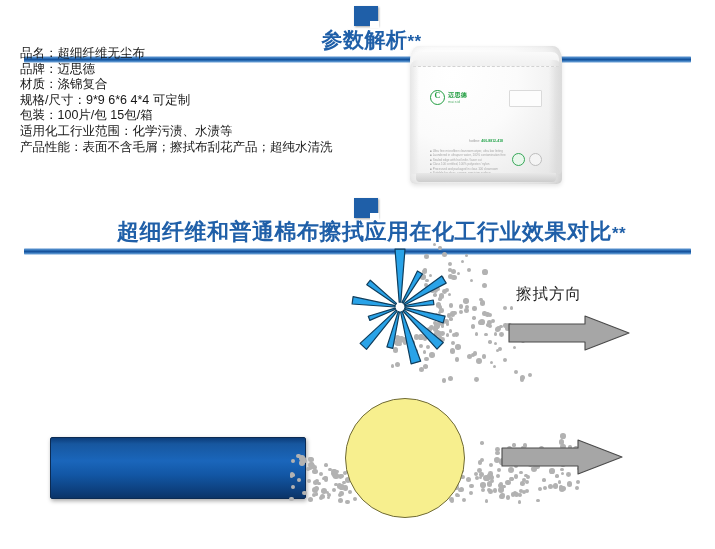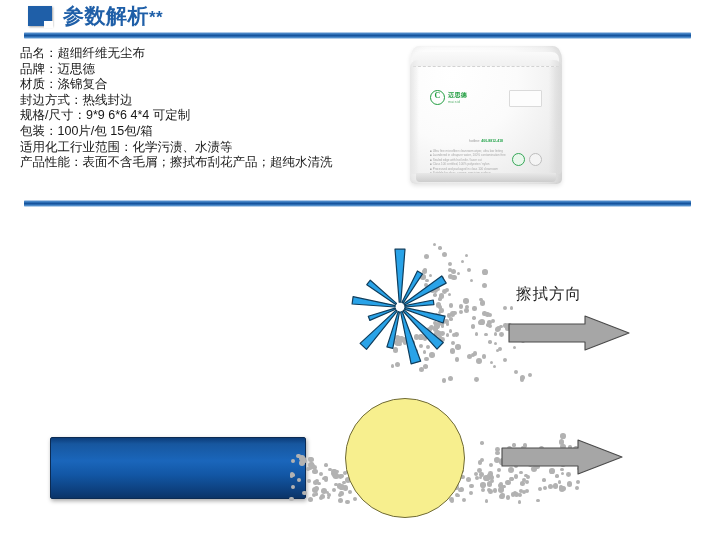--- a/index.html
+++ b/index.html
@@ -26,20 +26,21 @@
   
   .section-head {
     position: absolute;
     left: 0;
     width: 715px;
   }
   .head-row {
     display: flex;
     align-items: center;
     padding-left: 28px;
+    flex-direction: column;
   }
   .head-bullet {
     position: relative;
     width: 26px;
     height: 24px;
     flex: 0 0 auto;
     margin-right: 9px;
   }
   .head-bullet .sq {
     position: absolute;
@@ -304,21 +305,20 @@
       </div>
       <div class="head-title"><span>参数解析</span><span class="stars">**</span></div>
     </div>
     <div class="head-rule"></div>
   </div>
 
   <div class="param-list">
     <div class="line">品名：超细纤维无尘布</div>
     <div class="line">品牌：迈思德</div>
     <div class="line">材质：涤锦复合</div>
-    <div class="line">封边方式：热线封边</div>
     <div class="line">规格/尺寸：9*9 6*6 4*4 可定制</div>
     <div class="line">包装：100片/包 15包/箱</div>
     <div class="line">适用化工行业范围：化学污渍、水渍等</div>
     <div class="line">产品性能：表面不含毛屑；擦拭布刮花产品；超纯水清洗</div>
   </div>
 
   <div class="product-photo">
     <div class="bag">
       <div class="top-seal"></div>
       <div class="fold-l"></div>
@@ -342,20 +342,27 @@
       </div>
       <div class="bag-seals">
         <i class="green"></i>
         <i></i>
       </div>
       <div class="bot-seal"></div>
     </div>
   </div>
 
   <div class="section-head" id="section-2">
+    <div class="head-row">
+      <div class="head-bullet">
+        <div class="sq"></div>
+        <div class="notch"></div>
+      </div>
+      <div class="head-title"><span>超细纤维和普通棉布擦拭应用在化工行业效果对比</span><span class="stars">**</span></div>
+    </div>
     <div class="head-rule"></div>
   </div>
 
 
   <div class="dust" id="dust-top" style="left:340px; top:244px; width:200px; height:136px;">
       <span style="left: 85.2291px; top: 34.6686px; width: 3.75345px; height: 3.75345px; background: rgb(178, 178, 178);"></span>
       <span style="left: 52.7653px; top: 103.064px; width: 5.63705px; height: 5.63705px; background: rgb(178, 178, 178);"></span>
       <span style="left: 84.1645px; top: 38.9502px; width: 3.96464px; height: 3.96464px; background: rgb(178, 178, 178);"></span>
       <span style="left: 139.18px; top: 75.3905px; width: 5.72195px; height: 5.72195px; background: rgb(178, 178, 178);"></span>
       <span style="left: 93.0609px; top: 49.1423px; width: 3.55785px; height: 3.55785px; background: rgb(178, 178, 178);"></span>

